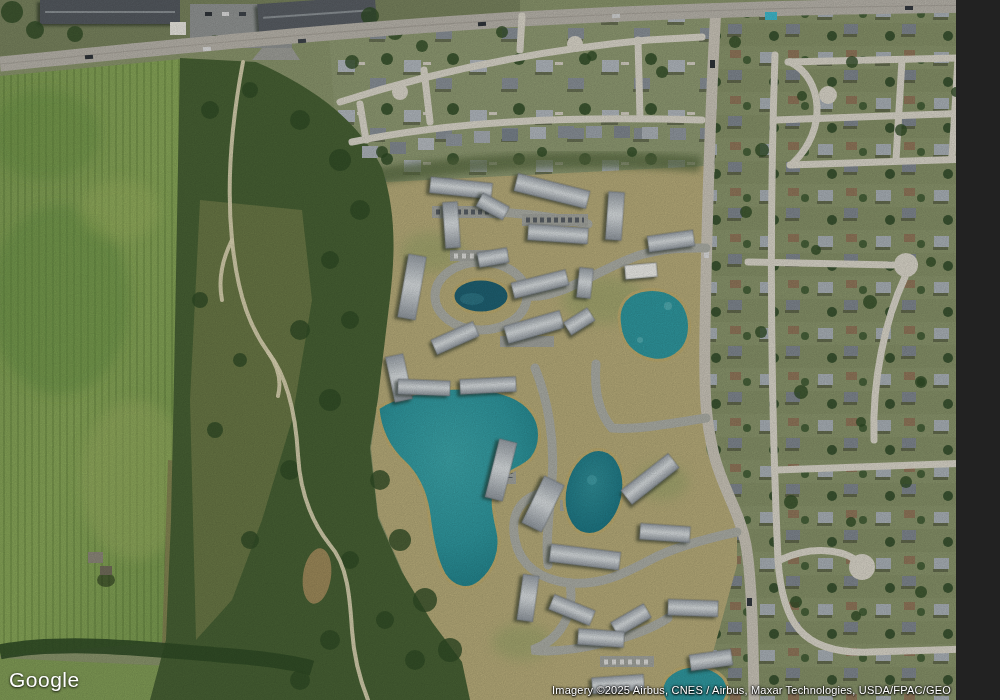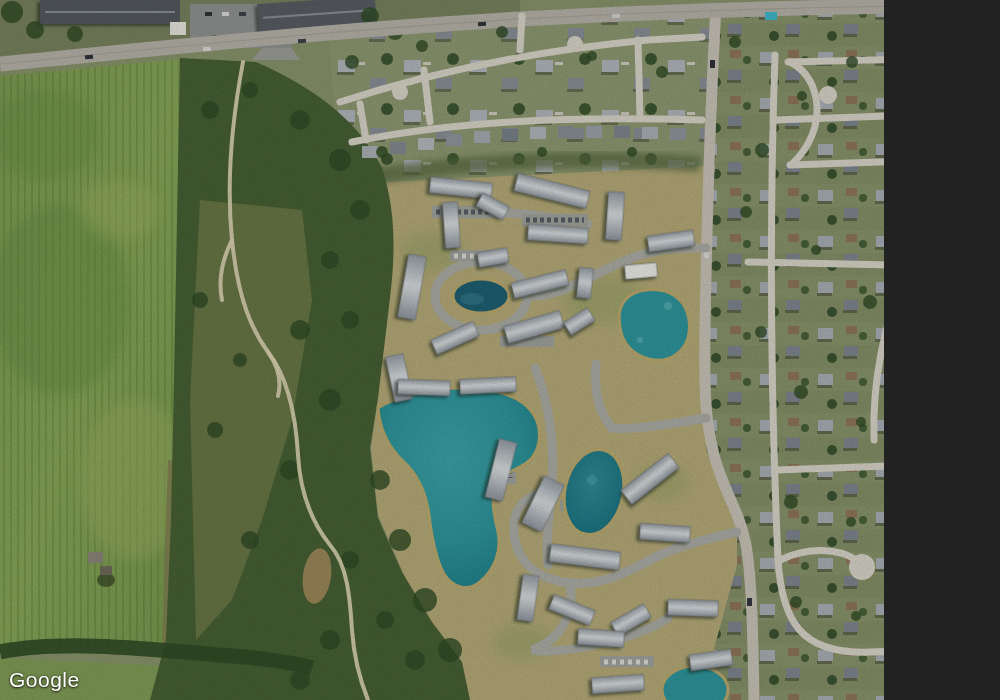--- a/index.html
+++ b/index.html
@@ -1,16 +1,16 @@
 <!DOCTYPE html>
 <html style="--field-green: #7c9a52; --field-dark: #5e8a3e; --forest: #465f33; --forest-dark: #2f4a25; --scrub: #6f7a48; --dry-grass: #b3a877; --suburb-ground: #87926a; --road-major: #b4b0a7; --road-minor: #d6d2c6; --asphalt: #a8aaa2; --trail: #d8d0b0; --roof-dark: #53585e; --water-teal: #2e949b; --water-dark: #1e7b84; --mud-pond: #9a8758;"><head>
 <meta charset="utf-8">
 <style>
   html,body{margin:0;padding:0;background:#222;}
-  .stage{position:relative;width:884px;height:700px;overflow:hidden;font-family:"Liberation Sans",sans-serif;}
+  .stage{position:relative;width:956px;height:700px;overflow:hidden;font-family:"Liberation Sans",sans-serif;}
   .stage svg{position:absolute;inset:0;display:block;}
   .bld{filter:drop-shadow(-2.5px 2.5px 1.5px rgba(22,32,22,.55));}
   .st{stroke:var(--road-minor);stroke-width:7;fill:none;stroke-linecap:round;}
   .ar{stroke:var(--asphalt);stroke-width:9;fill:none;stroke-linecap:round;}
   .tr{stroke:var(--trail);stroke-width:4;fill:none;stroke-linecap:round;opacity:.92;}
   .tree{fill:var(--forest-dark);opacity:.8;}
   .roof{stroke:#6d737a;stroke-width:.6;}
   .logo{position:absolute;left:9px;bottom:8px;color:#fff;font-size:21px;font-weight:500;letter-spacing:.5px;
         text-shadow:0 1px 2px rgba(0,0,0,.7),0 0 3px rgba(0,0,0,.45);cursor:pointer;}
   .attrib{position:absolute;right:5px;bottom:4px;color:#fff;font-size:11px;letter-spacing:.2px;
@@ -399,13 +399,14 @@
         <circle cx="662" cy="72" r="6"></circle>
     <circle cx="382" cy="152" r="6"></circle>
         <circle cx="542" cy="152" r="5"></circle>
         <circle cx="632" cy="152" r="5"></circle>
   </g>
 
   <rect width="1000" height="700" filter="url(#grain)" opacity=".16"></rect>
 </svg>
 
 <div class="logo">Google</div>
+<div class="attrib">Imagery ©2025 Airbus, CNES / Airbus, Maxar Technologies, USDA/FPAC/GEO</div>
 </div>
 
 </body></html>

